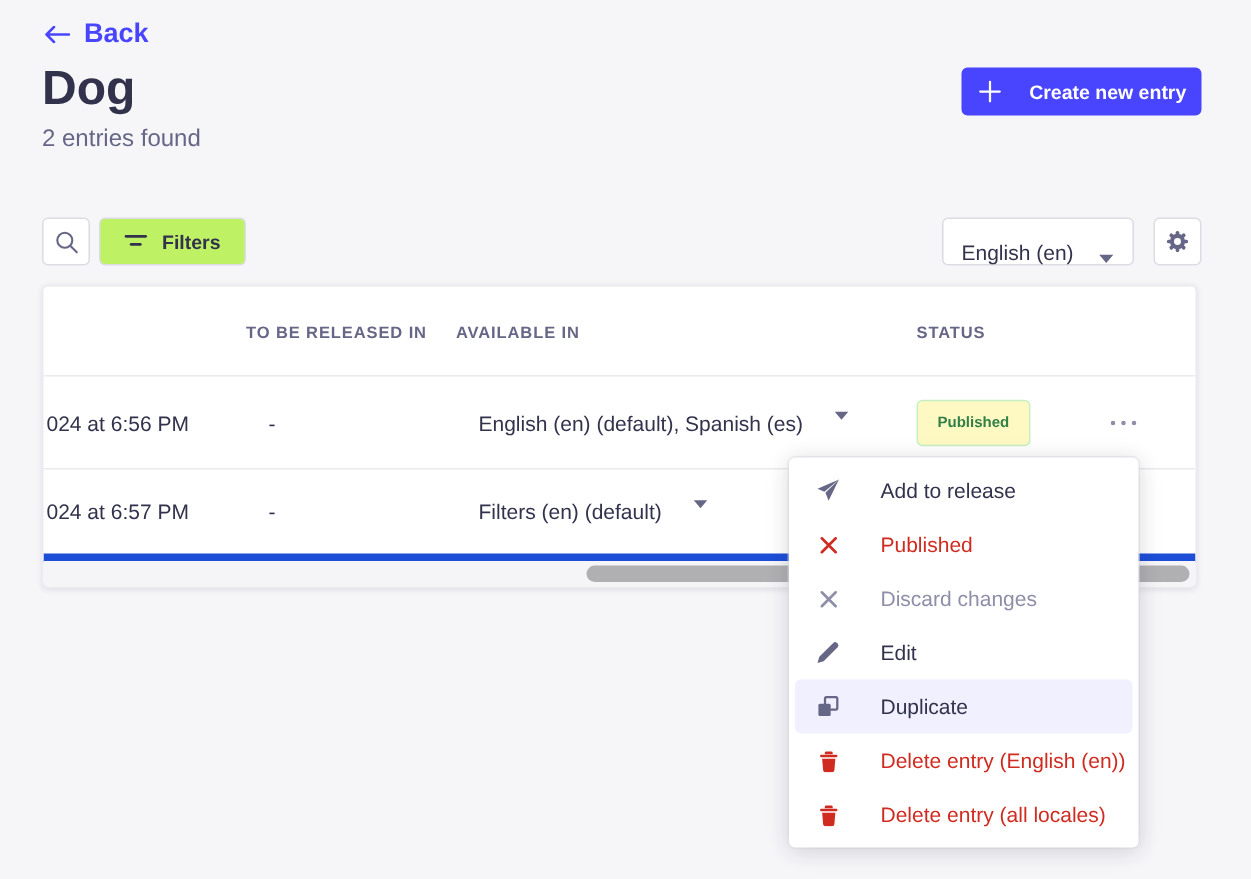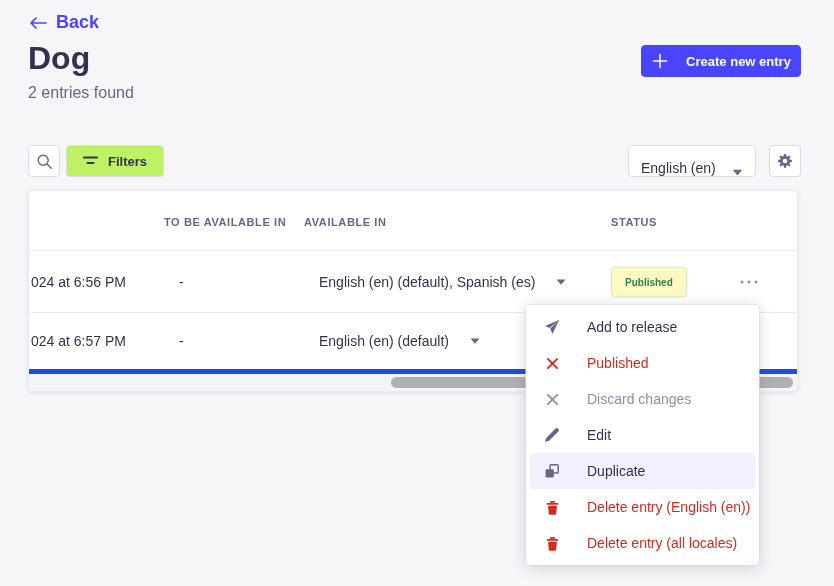--- a/index.html
+++ b/index.html
@@ -45,21 +45,21 @@
   .th-released { left:135px; }
   .th-available { left:275px; }
   .th-status { left:582px; }
 
   .trow { position:absolute; left:0; right:0; height:62px; }
   .trow-1 { top:60px; border-bottom:1px solid #eaeaef; }
   .trow-2 { top:122px; border-bottom:6px solid #1d4ed8; }
   .cell { position:absolute; top:50%; transform:translateY(-50%); font-size:14px; color:#32324d; white-space:nowrap; }
   .cell-updated { left:2px; }
   .cell-released { left:150px; }
-  .cell-available { left:290px; display:flex; align-items:center; gap:21px; cursor:pointer; }
+  .cell-available { left:290px; display:flex; align-items:flex-start; gap:21px; cursor:pointer; }
   .cell-status { left:582px; }
   .cell-more { left:703px; width:34px; height:26px; display:flex; align-items:center;
     justify-content:center; background:none; border:none; cursor:pointer; }
 
   .badge { display:inline-flex; align-items:center; height:31px; padding:0 13px;
     background:#fef9c3; border:1px solid #c6f0c2; border-radius:4px;
     color:#328048; font-size:10px; font-weight:600; }
 
   .scroll-strip { position:absolute; left:0; right:0; bottom:0; height:17px; background:#f5f5f8; }
   .scroll-thumb { position:absolute; left:362px; right:4px; top:3px; height:11px;
@@ -120,21 +120,21 @@
       <rect x="10.4" y="2.6" width="3.2" height="18.8" rx="1.4" transform="rotate(90 12 12)"></rect>
       <rect x="10.4" y="2.6" width="3.2" height="18.8" rx="1.4" transform="rotate(135 12 12)"></rect>
       <circle cx="12" cy="12" r="6.8"></circle>
     </g>
     <circle cx="12" cy="12" r="3.1" fill="#fff"></circle>
   </svg>
 </button>
 
 <div class="abs card">
   <div class="thead">
-    <span class="th th-released">TO BE AVAILABLE IN</span>
+    <span class="th th-released">TO BE RELEASED IN</span>
     <span class="th th-available">AVAILABLE IN</span>
     <span class="th th-status">STATUS</span>
   </div>
 
   <div class="trow trow-1">
     <span class="cell cell-updated">024 at 6:56 PM</span>
     <span class="cell cell-released">-</span>
     <span class="cell cell-available">
       <span>English (en) (default), Spanish (es)</span>
       <svg width="10" height="6" viewBox="0 0 10 6">
@@ -152,21 +152,21 @@
             <circle cx="16" cy="2" r="1.5"></circle>
           </g>
         </svg>
     </button>
   </div>
 
   <div class="trow trow-2">
     <span class="cell cell-updated">024 at 6:57 PM</span>
     <span class="cell cell-released">-</span>
     <span class="cell cell-available">
-      <span>English (en) (default)</span>
+      <span>Filters (en) (default)</span>
       <svg width="10" height="6" viewBox="0 0 10 6">
           <path d="M.5.5h9L5 5.8.5.5z" fill="#666687"></path>
         </svg>
     </span>
   </div>
 
   <div class="scroll-strip">
     <div class="scroll-thumb"></div>
   </div>
 </div>

